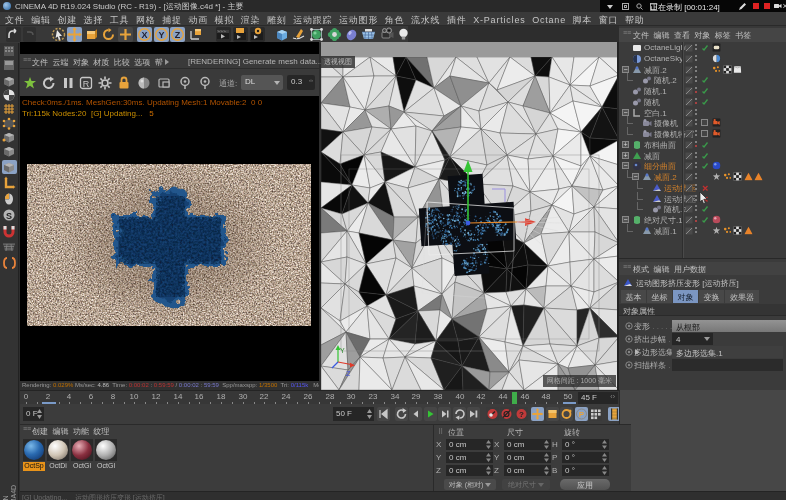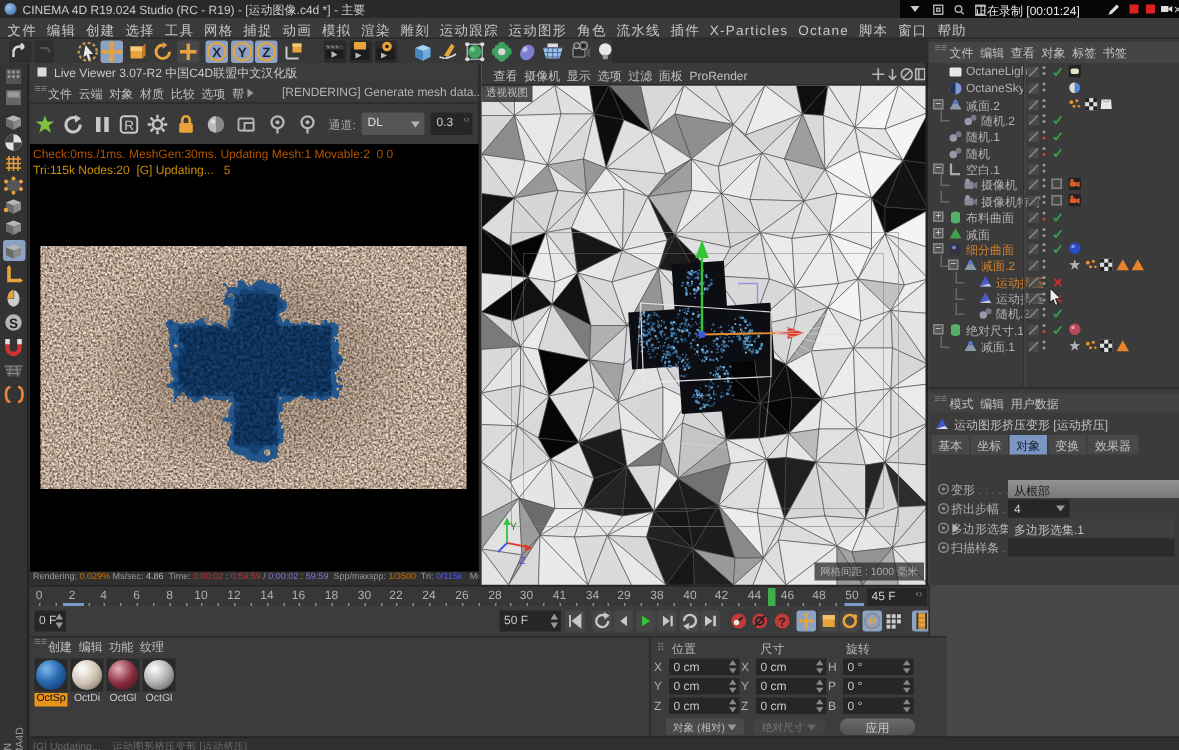--- a/index.html
+++ b/index.html
@@ -323,24 +323,20 @@
         <div class="abs" style="left:2px;top:213px;width:15px;height:14px;">
           <svg width="15" height="14" style="">
             <path d="M5 2 Q2 2 2 7 Q2 12 5 12 M10 2 Q13 2 13 7 Q13 12 10 12" stroke="#e8833b" stroke-width="1.8" fill="none"></path>
           </svg>
         </div>
       </div>
   <div class="abs" style="left:2px;top:398px;width:16px;height:80px;color:#9a9a9a;font-size:7px;writing-mode:vertical-rl;transform:rotate(180deg);text-align:left;line-height:8px">MAXON<br>CINEMA4D</div>
 </div>
 
 <div class="abs" id="lv" style="left:20px;top:42px;width:299px;height:348px;background:#000">
-  <div class="abs" style="left:0;top:0;width:299px;height:12px;background:#3d3d3d">
-    <div class="abs" style="left:5px;top:3px;width:6px;height:6px;background:#ddd"></div>
-    <span class="abs" style="left:16px;top:1px;font-size:8px;color:#c9c9c9;white-space:nowrap">Live Viewer 3.07-R2 中国C4D联盟中文汉化版</span>
-  </div>
   <div class="abs" style="left:0;top:12px;width:299px;height:15px;background:#3a3a3a;border-bottom:1px solid #2c2c2c">
     <span class="abs" style="left:3px;top:2px;color:#888;font-size:7px">≡≡</span>
     <span class="abs" style="left:12px;top:3px;font-size:8px;color:#c0c0c0;white-space:nowrap">文件&nbsp;&nbsp;云端&nbsp;&nbsp;对象&nbsp;&nbsp;材质&nbsp;&nbsp;比较&nbsp;&nbsp;选项&nbsp;&nbsp;帮 <i class="tr" style="border-left-color:#999"></i></span>
     <span class="abs" style="left:168px;top:3px;font-size:8px;color:#b5b5b5;white-space:nowrap">[RENDERING] Generate mesh data...</span>
   </div>
   <div class="abs" id="lvtools" style="left:0;top:27px;width:299px;height:27px;background:#3a3a3a">
         <div class="abs" style="left:3px;top:7px;width:14px;height:14px">
           <svg width="14" height="14" style="">
             <path d="M7 1 L8.5 5 L13 5 L9.5 7.8 L11 12.5 L7 9.8 L3 12.5 L4.5 7.8 L1 5 L5.5 5 Z" fill="#7ec13e"></path>
           </svg>
@@ -468,35 +464,20 @@
 </g>
 </svg>
         </div>
   </div>
   <div class="abs" id="lvstatus" style="left:0;top:339px;width:299px;height:9px;background:#303030;font-size:6px;color:#999;white-space:nowrap;overflow:hidden">
     <span style="position:absolute;left:2px;top:1px">Rendering: <span style="color:#c07000">0.029%</span> Ms/sec: <span style="color:#bbb">4.86</span>&nbsp; Time: <span style="color:#b33">0:00:02</span> : <span style="color:#b33">0:59:59</span> / <span style="color:#77c">0:00:02</span> : <span style="color:#77c">59:59</span>&nbsp; Spp/maxspp: <span style="color:#c07000">1/3500</span>&nbsp; Tri: <span style="color:#55e"> 0/115k</span>&nbsp;&nbsp; Mesh: 3&nbsp;&nbsp; Hair: 0</span>
   </div>
 </div>
 
 <div class="abs" id="vp" style="left:321px;top:42px;width:298px;height:348px;background:#9a9a9a">
-  <div class="abs" style="left:0;top:0;width:298px;height:15px;background:#3a3a3a;border-bottom:1px solid #2a2a2a">
-    <span class="abs" style="left:8px;top:3px;font-size:8px;color:#c0c0c0;white-space:nowrap">查看&nbsp;&nbsp;摄像机&nbsp;&nbsp;显示&nbsp;&nbsp;选项&nbsp;&nbsp;过滤&nbsp;&nbsp;面板&nbsp;&nbsp;ProRender</span>
-    <div class="abs" style="left:260px;top:3px;width:36px;height:10px">
-          <svg width="36" height="10">
-            <g stroke="#b5b5b5" stroke-width="1.1" fill="none">
-              <path d="M4.5 0.5 L4.5 8.5 M0.5 4.5 L8.5 4.5"></path>
-              <path d="M14 1 L14 8 M11.5 5.5 L14 8 L16.5 5.5"></path>
-              <circle cx="23.5" cy="4.5" r="3.6"></circle>
-              <path d="M21 7 L26 2"></path>
-              <rect x="29.5" y="1" width="6" height="7"></rect>
-              <path d="M31.5 1 L31.5 8"></path>
-            </g>
-          </svg>
-        </div>
-  </div>
   <div class="abs" id="vpcanvas" style="left:0;top:15px;width:298px;height:333px;overflow:hidden">
         <svg width="298" height="333">
           <rect width="298" height="333" fill="#b2b2b2"></rect>
           <path d="M0 0 L22 0 L22 20 Z" fill="rgb(213,213,213)" stroke="#484848" stroke-width="0.4"></path>
           <path d="M0 0 L22 20 L0 20 Z" fill="rgb(224,224,224)" stroke="#484848" stroke-width="0.4"></path>
           <path d="M22 0 L49 0 L22 20 Z" fill="rgb(232,232,232)" stroke="#484848" stroke-width="0.4"></path>
           <path d="M49 0 L53 19 L22 20 Z" fill="rgb(221,221,221)" stroke="#484848" stroke-width="0.4"></path>
           <path d="M49 0 L72 0 L75 19 Z" fill="rgb(233,233,233)" stroke="#484848" stroke-width="0.4"></path>
           <path d="M49 0 L75 19 L53 19 Z" fill="rgb(224,224,224)" stroke="#484848" stroke-width="0.4"></path>
           <path d="M72 0 L85 0 L75 19 Z" fill="rgb(13,13,13)" stroke="#484848" stroke-width="0.4"></path>
@@ -1552,21 +1533,21 @@
         <span class="abs" style="left:128px;top:1px;width:16px;text-align:center;font-size:8px;color:#b0b0b0">12</span>
         <span class="abs" style="left:150px;top:1px;width:16px;text-align:center;font-size:8px;color:#b0b0b0">14</span>
         <span class="abs" style="left:171px;top:1px;width:16px;text-align:center;font-size:8px;color:#b0b0b0">16</span>
         <span class="abs" style="left:193px;top:1px;width:16px;text-align:center;font-size:8px;color:#b0b0b0">18</span>
         <span class="abs" style="left:215px;top:1px;width:16px;text-align:center;font-size:8px;color:#b0b0b0">30</span>
         <span class="abs" style="left:236px;top:1px;width:16px;text-align:center;font-size:8px;color:#b0b0b0">22</span>
         <span class="abs" style="left:258px;top:1px;width:16px;text-align:center;font-size:8px;color:#b0b0b0">24</span>
         <span class="abs" style="left:280px;top:1px;width:16px;text-align:center;font-size:8px;color:#b0b0b0">26</span>
         <span class="abs" style="left:302px;top:1px;width:16px;text-align:center;font-size:8px;color:#b0b0b0">28</span>
         <span class="abs" style="left:323px;top:1px;width:16px;text-align:center;font-size:8px;color:#b0b0b0">30</span>
-        <span class="abs" style="left:345px;top:1px;width:16px;text-align:center;font-size:8px;color:#b0b0b0">41</span>
+        <span class="abs" style="left:345px;top:1px;width:16px;text-align:center;font-size:8px;color:#b0b0b0">23</span>
         <span class="abs" style="left:367px;top:1px;width:16px;text-align:center;font-size:8px;color:#b0b0b0">34</span>
         <span class="abs" style="left:388px;top:1px;width:16px;text-align:center;font-size:8px;color:#b0b0b0">29</span>
         <span class="abs" style="left:410px;top:1px;width:16px;text-align:center;font-size:8px;color:#b0b0b0">38</span>
         <span class="abs" style="left:432px;top:1px;width:16px;text-align:center;font-size:8px;color:#b0b0b0">40</span>
         <span class="abs" style="left:453px;top:1px;width:16px;text-align:center;font-size:8px;color:#b0b0b0">42</span>
         <span class="abs" style="left:475px;top:1px;width:16px;text-align:center;font-size:8px;color:#b0b0b0">44</span>
         <span class="abs" style="left:497px;top:1px;width:16px;text-align:center;font-size:8px;color:#b0b0b0">46</span>
         <span class="abs" style="left:518px;top:1px;width:16px;text-align:center;font-size:8px;color:#b0b0b0">48</span>
         <span class="abs" style="left:540px;top:1px;width:16px;text-align:center;font-size:8px;color:#b0b0b0">50</span>
         <div class="abs" style="left:6px;top:11px;width:1px;height:2px;background:#888"></div>
@@ -2408,20 +2389,23 @@
         </svg>
       </div>
   <div class="abs" style="left:17px;top:19px;font-size:8px;color:#c0c0c0;white-space:nowrap">运动图形挤压变形 [运动挤压]</div>
   <div id="amtabs" class="abs" style="left:2px;top:31px">
         <div class="abs" style="left:0px;top:0;width:25px;height:13px;background:#484848;color:#c0c0c0;font-size:8px;text-align:center;padding-top:2px">基本</div>
         <div class="abs" style="left:26px;top:0;width:25px;height:13px;background:#484848;color:#c0c0c0;font-size:8px;text-align:center;padding-top:2px">坐标</div>
         <div class="abs" style="left:52px;top:0;width:25px;height:13px;background:#7b96c2;color:#16202e;font-size:8px;text-align:center;padding-top:2px">对象</div>
         <div class="abs" style="left:78px;top:0;width:25px;height:13px;background:#484848;color:#c0c0c0;font-size:8px;text-align:center;padding-top:2px">变换</div>
         <div class="abs" style="left:104px;top:0;width:34px;height:13px;background:#484848;color:#c0c0c0;font-size:8px;text-align:center;padding-top:2px">效果器</div>
       </div>
+  <div class="abs" style="left:0;top:45px;width:167px;height:12px;background:#343434;border-bottom:1px solid #2a2a2a">
+    <span class="abs" style="left:4px;top:2px;font-size:8px;color:#bbb">对象属性</span>
+  </div>
   <div id="amrows">
         <div class="abs" style="left:6px;top:63px;width:8px;height:8px">
           <svg width="8" height="8">
             <circle cx="4" cy="4" r="3.2" fill="none" stroke="#888" stroke-width="1"></circle>
             <circle cx="4" cy="4" r="1.2" fill="#888"></circle>
           </svg>
         </div>
         <span class="abs" style="left:15px;top:62px;font-size:8px;color:#b0b0b0;white-space:nowrap">变形<span style="color:#777"> . . . . . . . .</span></span>
         <div class="abs" style="left:6px;top:76px;width:8px;height:8px">
           <svg width="8" height="8">

